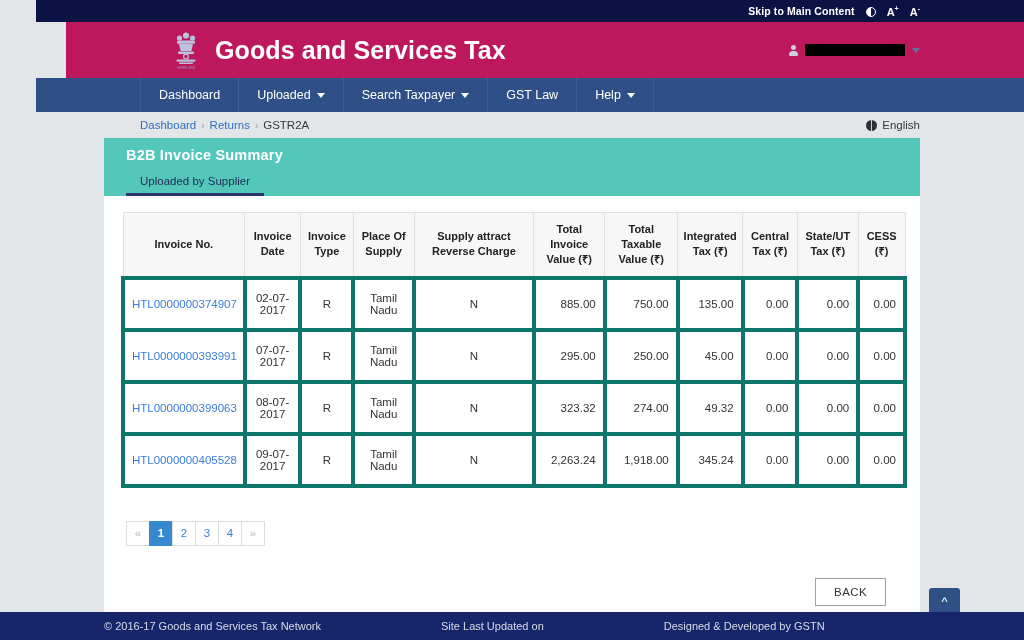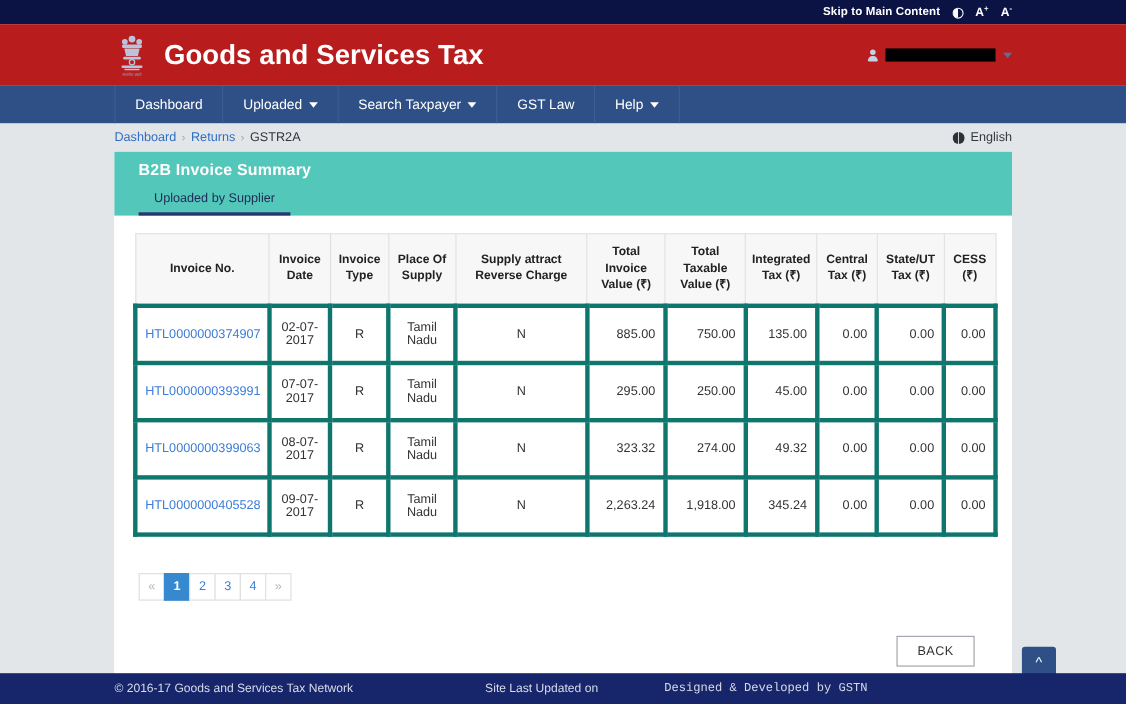--- a/index.html
+++ b/index.html
@@ -2,21 +2,21 @@
 <html><head>
 <meta charset="utf-8">
 <style>
   * { box-sizing: border-box; margin: 0; padding: 0; }
   html, body {
     width: 1024px; height: 640px;
     font-family: "Liberation Sans", sans-serif;
     background: #e3e6e9;
     overflow: hidden;
   }
-  .page { position: relative; width: 1024px; height: 640px; }
+  .page { position: relative; width: 1024px; height: 640px; padding-left: 36px; }
 
   
   .topbar {
     height: 22px; background: #0b1344;
     display: flex; align-items: center; justify-content: flex-end;
     padding-right: 104px; gap: 11px;
   }
   .topbar .skip {
     color: #ffffff; font-size: 10.5px; font-weight: bold;
     letter-spacing: .1px; text-decoration: none;
@@ -24,22 +24,22 @@
   .topbar .ic { color: #fff; font-size: 11px; font-weight: bold; line-height: 1; }
   .contrast-dot {
     display: inline-block; width: 10px; height: 10px; border-radius: 50%;
     background: linear-gradient(90deg, #fff 0 50%, #0b1344 50% 100%);
     border: 1.4px solid #fff; position: relative; top: 1px;
   }
   .sup { font-size: 7px; vertical-align: super; }
 
   
   .header {
-    height: 56px; background: #b91c1c;
-    display: flex; align-items: center; position: relative;
+    height: 56px; background: #be185d;
+    display: flex; align-items: center; position: relative; margin-left: 30px;
   }
   .emblem { margin-left: 104px; width: 32px; height: 42px; position: relative; }
   .emblem svg { display: block; }
   .brand {
     color: #ffffff; font-size: 25px; font-weight: bold;
     letter-spacing: .1px; margin-left: 13px;
   }
   .userbox {
     position: absolute; right: 104px; top: 50%; transform: translateY(-50%);
     display: flex; align-items: center; gap: 7px;
@@ -169,21 +169,21 @@
   }
 
   
   .footer {
     position: absolute; left: 0; bottom: 0; width: 1024px; height: 28px;
     background: #17256b; color: #d6dbe8; font-size: 11px;
     display: flex; align-items: center;
   }
   .footer .f1 { margin-left: 104px; }
   .footer .f2 { margin-left: 120px; }
-  .footer .f3 { margin-left: 60px; font-family: Liberation Mono, monospace; }
+  .footer .f3 { margin-left: 120px; }
 </style>
 </head>
 <body>
 
 <div class="page">
 
   <div class="topbar">
     <a class="skip" href="#">Skip to Main Content</a>
     <span class="contrast-dot"></span>
     <span class="ic"><span>A</span><span class="sup">+</span></span>

